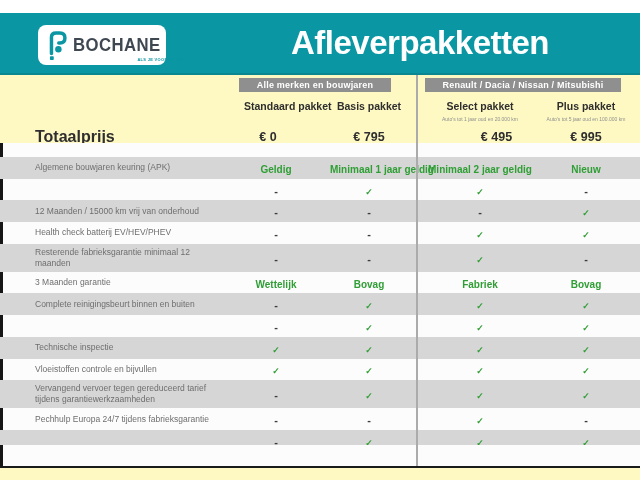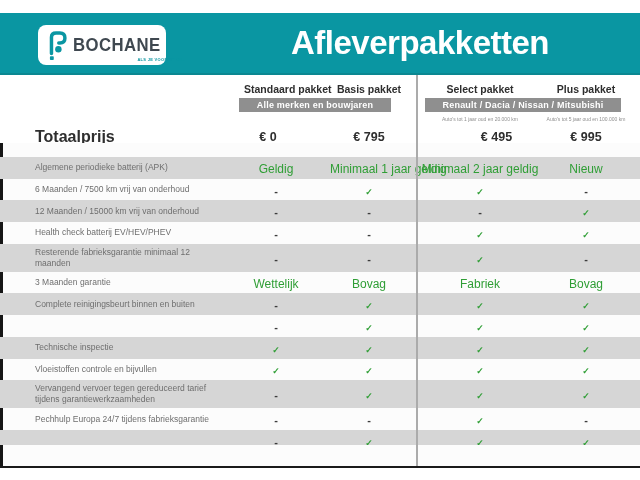--- a/index.html
+++ b/index.html
@@ -1,17 +1,17 @@
 <!DOCTYPE html>
 <html><head>
 <meta charset="utf-8">
 <style>
   html,body{margin:0;padding:0;width:640px;height:480px;overflow:hidden;
     font-family:"Liberation Sans",sans-serif;background:#d6d6d6;}
-  .page{position:relative;width:640px;height:480px;background:#ffffff;}
+  .page{position:relative;width:640px;height:480px;background:#fef9c3;}
   .top-strip{position:absolute;top:0;left:0;width:640px;height:13px;background:#ffffff;}
   .teal-band{position:absolute;top:13px;left:0;width:640px;height:62px;background:#0a96a2;
     border-bottom:2px solid #0b8791;box-sizing:border-box;}
   .logo{position:absolute;left:38px;top:12px;width:128px;height:40px;background:#ffffff;
     border-radius:8px;display:flex;align-items:center;padding-left:10px;box-sizing:border-box;}
   .logo svg{flex:0 0 auto;}
   .logo-text{position:relative;margin-left:5px;}
   .brand{display:inline-block;font-size:19px;font-weight:bold;color:#3f4850;
     letter-spacing:0.5px;transform:scaleX(0.88);transform-origin:left center;line-height:19px;}
   .tagline{position:absolute;right:-12px;bottom:-7px;font-size:4px;font-weight:bold;
@@ -50,21 +50,21 @@
   #rows{position:absolute;top:157px;left:0;width:640px;}
   .row{min-height:21.7px;}
   .row.gray{background:#d6d6d6;}
   .label{grid-column:1;padding:3px 12px 3px 35px;font-size:8.5px;line-height:11px;
     color:#6e6e6e;max-width:190px;}
   .cell{text-align:center;white-space:nowrap;}
   .cell.c1{grid-column:2;}
   .cell.c2{grid-column:3;}
   .cell.c3{grid-column:5;}
   .cell.c4{grid-column:6;}
-  .gtext{font-size:12px;font-weight:normal;color:#2f9e35;}
+  .gtext{font-size:10px;font-weight:bold;color:#2f9e35;}
   .check{font-size:9px;font-weight:bold;color:#2f9e35;}
   .dash{font-size:11px;font-weight:bold;color:#3c3c3c;line-height:8px;}
   .empty-row{position:absolute;top:445px;left:0;width:640px;height:21px;}
   .divider-v{position:absolute;top:75px;left:416px;width:2px;height:392px;background:#ababab;}
   .bottom-line{position:absolute;top:466px;left:0;width:640px;height:2px;background:#1a1a1a;}
 </style>
 </head>
 <body>
 
 <div class="page">
@@ -79,54 +79,53 @@
       </svg>
       <div class="logo-text">
         <span class="brand">BOCHANE</span>
         <span class="tagline">ALS JE VOORUIT WIL</span>
       </div>
     </div>
     <h1 class="title">Afleverpakketten</h1>
   </div>
 
   <div class="thead">
+    <div class="grid badges">
+      <div class="badge badge-left">Alle merken en bouwjaren</div>
+      <div class="badge badge-right">Renault / Dacia / Nissan / Mitsubishi</div>
+    </div>
     <div class="grid heads">
       <div class="colhead h-std">Standaard pakket</div>
       <div class="colhead h-basis">Basis pakket</div>
       <div class="colhead h-select">Select pakket</div>
       <div class="colhead h-plus">Plus pakket</div>
-    </div>
-    <div class="grid badges">
-      <div class="badge badge-left">Alle merken en bouwjaren</div>
-      <div class="badge badge-right">Renault / Dacia / Nissan / Mitsubishi</div>
     </div>
     <div class="grid captions">
       <div class="caption cap-select">Auto's tot 1 jaar oud en 20.000 km</div>
       <div class="caption cap-plus">Auto's tot 5 jaar oud en 100.000 km</div>
     </div>
     <div class="grid totaal">
       <div class="t-label">Totaalprijs</div>
       <div class="t-val v1">€ 0</div>
       <div class="t-val v2">€ 795</div>
       <div class="t-val v3">€ 495</div>
       <div class="t-val v4">€ 995</div>
     </div>
   </div>
 
   <div class="gap-row white"></div>
   <div id="rows">
       <div class="grid row gray">
-        <div class="label">Algemene periodieke batterij (APK)</div>
+        <div class="label">Algemene bouwjaren keuring (APK)</div>
         <div class="cell c1"><span class="gtext">Geldig</span></div>
         <div class="cell c2"><span class="gtext">Minimaal 1 jaar geldig</span></div>
         <div class="cell c3"><span class="gtext">Minimaal 2 jaar geldig</span></div>
         <div class="cell c4"><span class="gtext">Nieuw</span></div>
       </div>
       <div class="grid row white">
-        <div class="label">6 Maanden / 7500 km vrij van onderhoud</div>
         <div class="cell c1"><span class="dash">-</span></div>
         <div class="cell c2"><span class="check">✓</span></div>
         <div class="cell c3"><span class="check">✓</span></div>
         <div class="cell c4"><span class="dash">-</span></div>
       </div>
       <div class="grid row gray">
         <div class="label">12 Maanden / 15000 km vrij van onderhoud</div>
         <div class="cell c1"><span class="dash">-</span></div>
         <div class="cell c2"><span class="dash">-</span></div>
         <div class="cell c3"><span class="dash">-</span></div>

